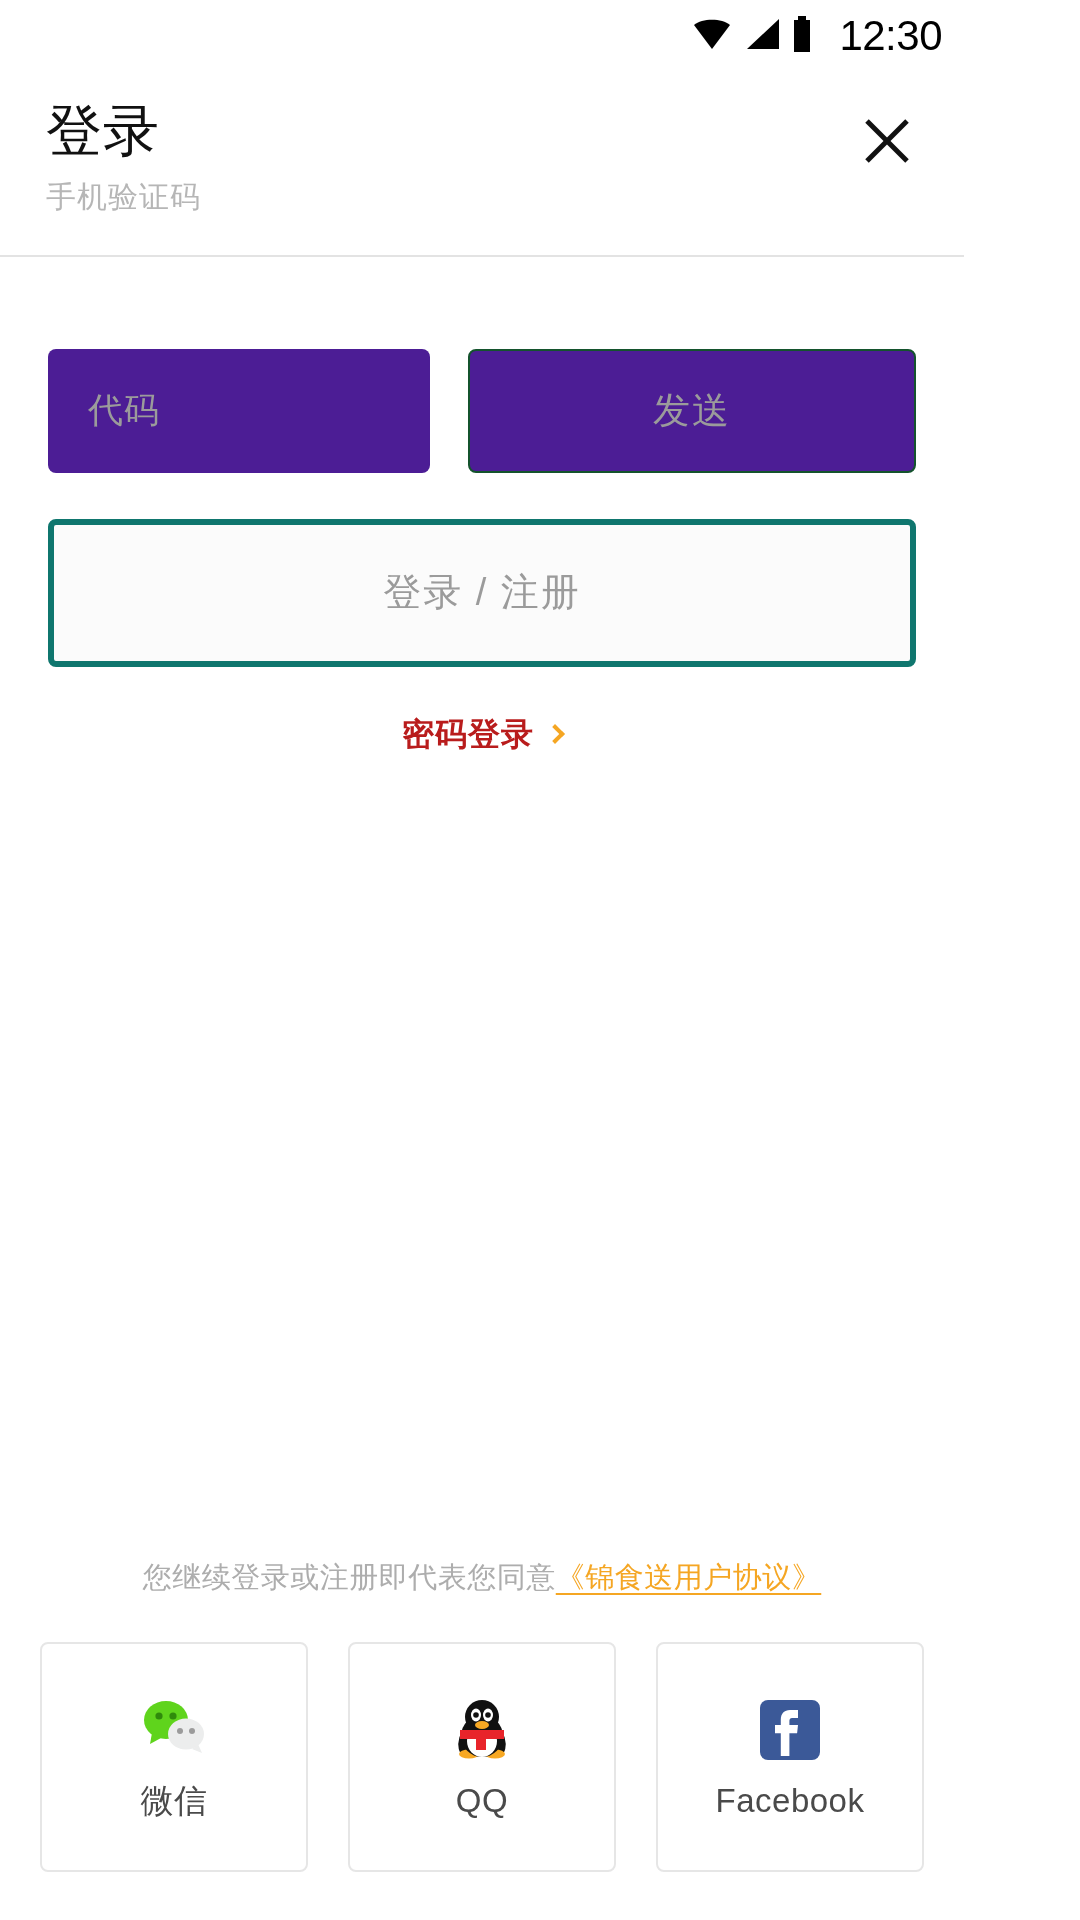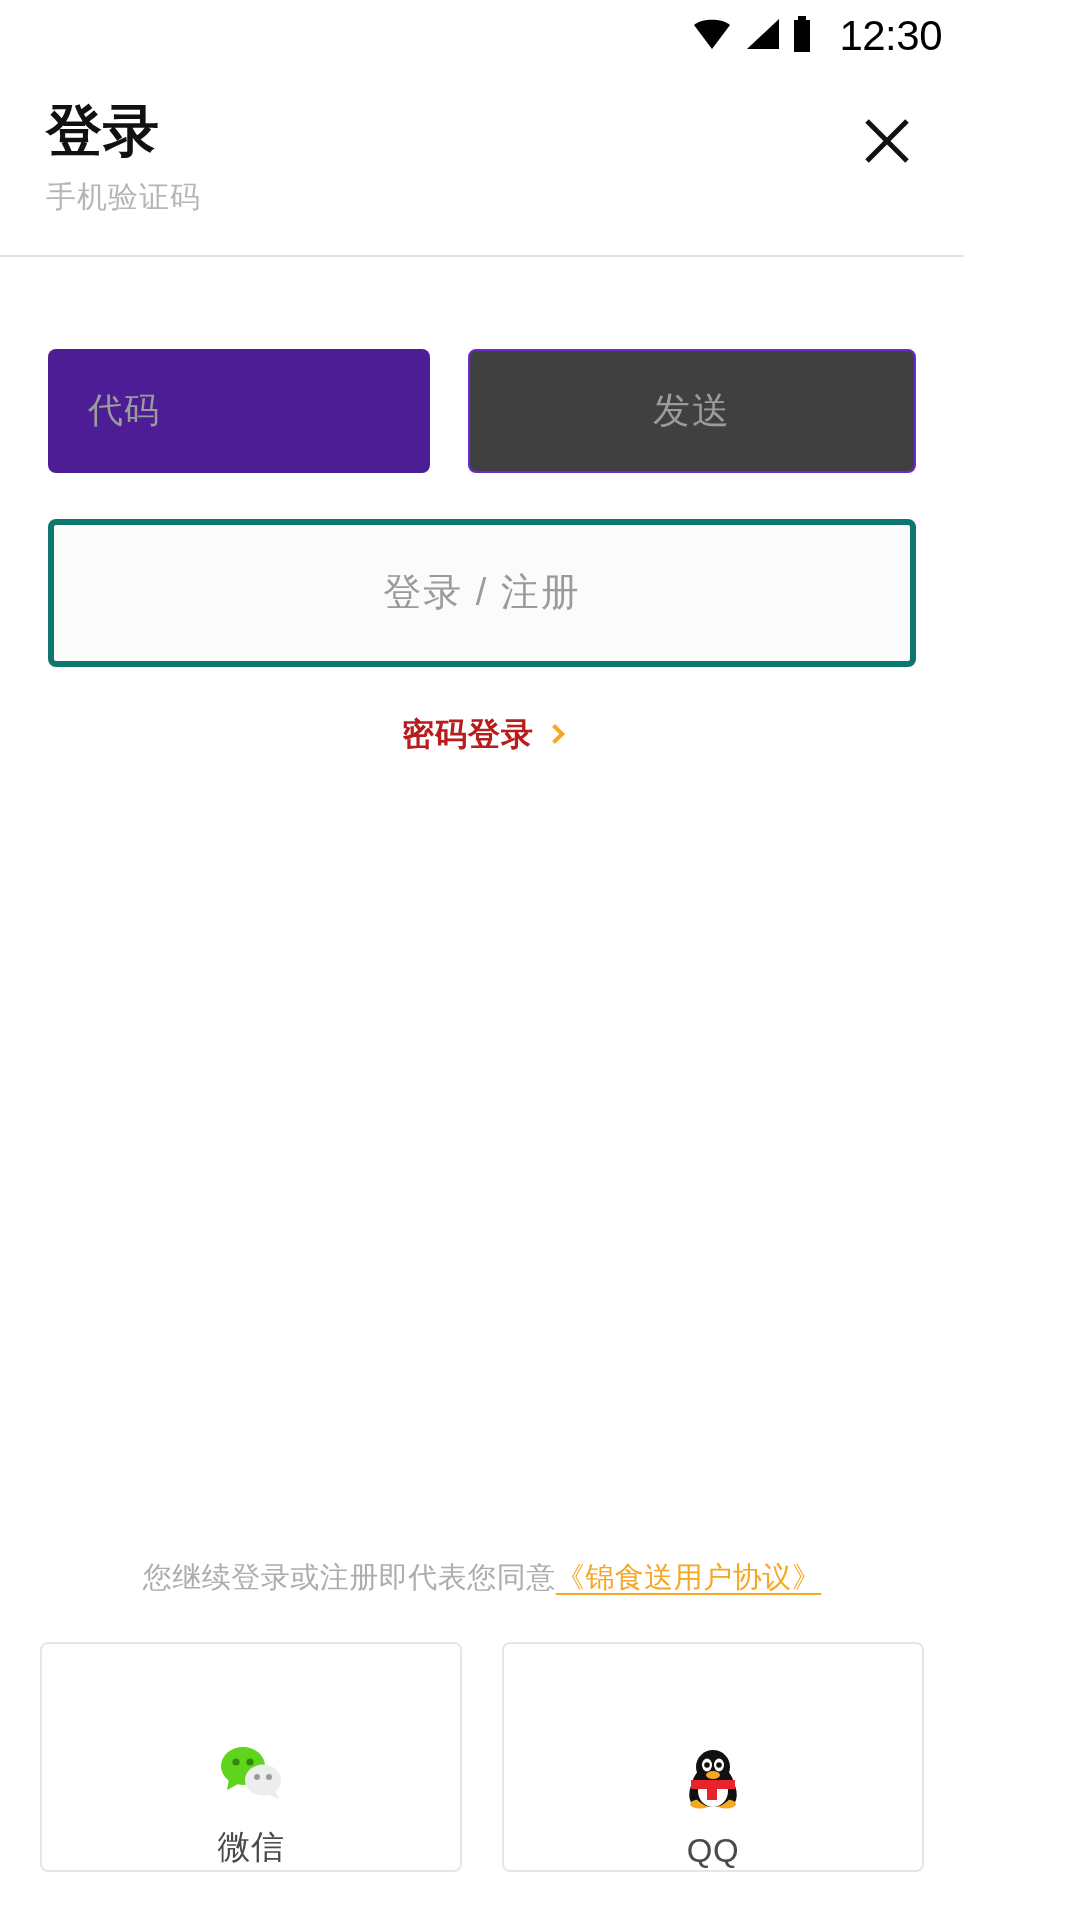--- a/index.html
+++ b/index.html
@@ -45,21 +45,21 @@
   }
 
   
   .header {
     flex: none;
     padding: 28px 46px 0 46px;
     position: relative;
   }
   .header-title {
     font-size: 56px;
-    font-weight: bold;
+    font-weight: normal;
     color: #111111;
     line-height: 1.12;
     letter-spacing: 1px;
   }
   .header-subtitle {
     margin-top: 16px;
     font-size: 30px;
     color: #b6b6b6;
     line-height: 1.2;
     letter-spacing: 1px;
@@ -138,22 +138,22 @@
     display: flex;
     align-items: center;
     padding: 0 40px;
     font-size: 35px;
     color: #9b9b9b;
     letter-spacing: 1px;
   }
   .btn-send {
     flex: 1;
     height: 124px;
-    background: #404040;
-    border: 2px solid #6d28d9;
+    background: #4c1d95;
+    border: 2px solid #14532d;
     border-radius: 8px;
     display: flex;
     align-items: center;
     justify-content: center;
     font-size: 37px;
     color: #9b9b9b;
     letter-spacing: 2px;
     cursor: pointer;
   }
 
@@ -225,21 +225,21 @@
   }
   .social-card {
     flex: 1;
     height: 230px;
     background: #ffffff;
     border: 2px solid #e6e6e6;
     border-radius: 8px;
     display: flex;
     flex-direction: column;
     align-items: center;
-    justify-content: flex-end;
+    justify-content: center;
     gap: 16px;
     cursor: pointer;
   }
   .social-icon {
     width: 72px;
     height: 72px;
     display: flex;
     align-items: center;
     justify-content: center;
   }
@@ -351,15 +351,24 @@
           <circle cx="30" cy="21" r="2.8" fill="#111111"></circle>
           <circle cx="42" cy="21" r="2.8" fill="#111111"></circle>
           <ellipse cx="36" cy="31" rx="7" ry="4" fill="#f7a823"></ellipse>
           <path d="M14 36 h44 v9 h-44 Z" fill="#e8242a"></path>
           <path d="M30 45 h10 v11 h-10 Z" fill="#e8242a"></path>
         </svg>
       </span>
       <span class="social-label">QQ</span>
     </div>
 
+    <div class="social-card">
+      <span class="social-icon">
+        <svg width="72" height="72" viewBox="0 0 72 72">
+          <rect x="6" y="6" width="60" height="60" rx="8" fill="#3b5998"></rect>
+          <path d="M44 24 h-6 c-1.6 0 -2.6 1.1 -2.6 2.8 V31 H44 l-0.9 8.2 h-7.7 V62 h-8.6 V39.2 H21 V31 h5.8 v-5.6 c0 -5.6 3.4 -9.4 9.2 -9.4 H44 Z" fill="#ffffff"></path>
+        </svg>
+      </span>
+      <span class="social-label">Facebook</span>
+    </div>
   </div>
 
 </div>
 
 </body></html>

